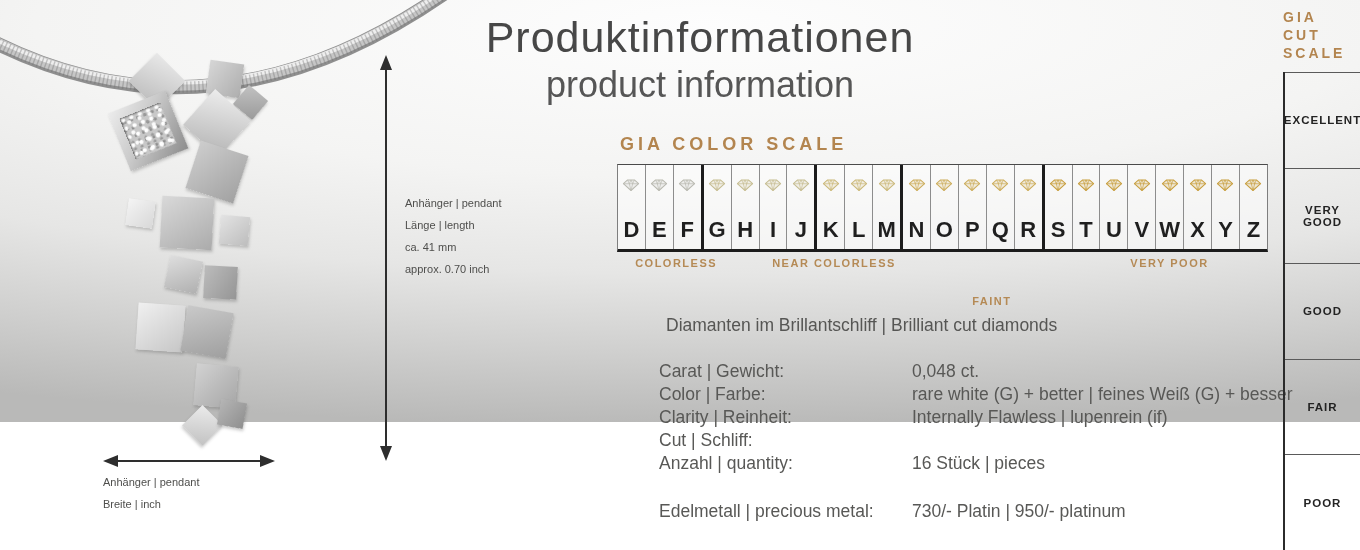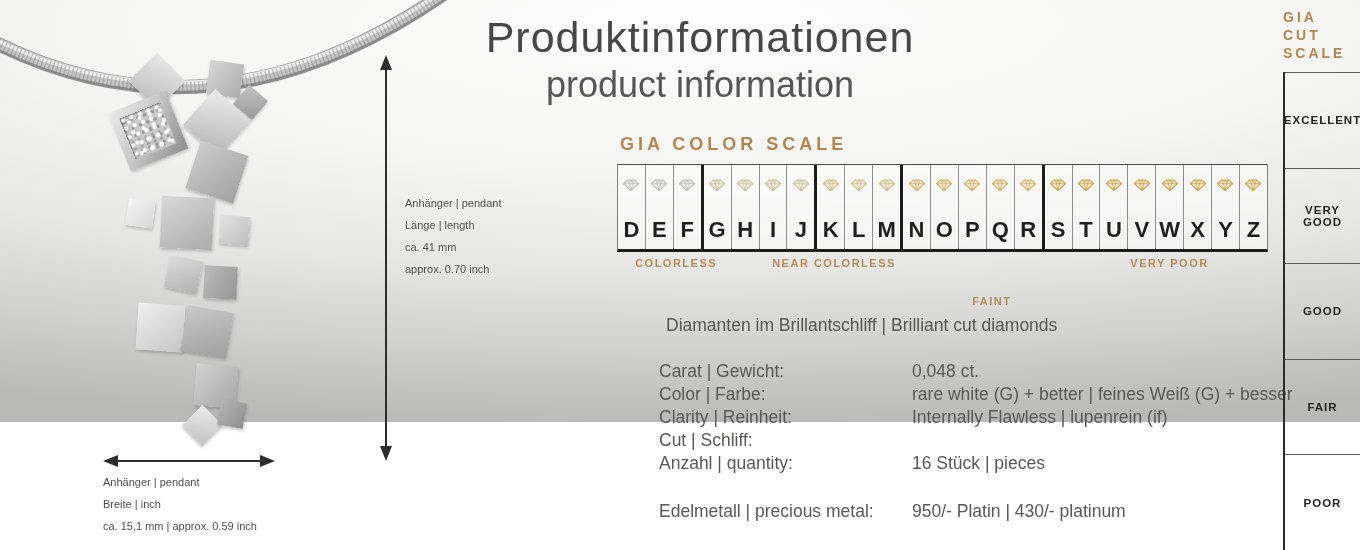--- a/index.html
+++ b/index.html
@@ -114,21 +114,20 @@
   <div class="meas meas-length">
     <div>Anhänger | pendant</div>
     <div>Länge | length</div>
     <div>ca. 41 mm</div>
     <div>approx. 0.70 inch</div>
   </div>
 
   <div class="meas meas-width">
     <div>Anhänger | pendant</div>
     <div>Breite | inch</div>
-    <div>ca. 15,1 mm | approx. 0.59 inch</div>
   </div>
 
   <div class="cs-title">GIA COLOR SCALE</div>
   <div class="cs-band">
       <div class="cs-cell">
         <svg width="22" height="16" viewBox="0 0 26 18">
           <path d="M4,7.5 L9,3 L17,3 L22,7.5 L13,15.5 Z" fill="#b9b9b0" fill-opacity="0.18" stroke="#b9b9b0" stroke-width="1.2" stroke-linejoin="round"></path>
           <path d="M4,7.5 H22 M9,3 L11,7.5 L13,3 L15,7.5 L17,3 M11,7.5 L13,15.5 M15,7.5 L13,15.5" fill="none" stroke="#b9b9b0" stroke-width="0.8"></path>
         </svg>
         <span class="cs-letter">D</span>
@@ -311,21 +310,21 @@
       </div>
       <div class="spec-row">
         <div class="spec-label">Cut | Schliff:</div>
       </div>
       <div class="spec-row">
         <div class="spec-label">Anzahl | quantity:</div>
         <div class="spec-value">16 Stück | pieces</div>
       </div>
       <div class="spec-row metal">
         <div class="spec-label">Edelmetall | precious metal:</div>
-        <div class="spec-value">950/- Platin | 430/- platinum</div>
+        <div class="spec-value">730/- Platin | 950/- platinum</div>
       </div>
     </div>
 
   <div class="cut-title">
     <div>GIA</div>
     <div>CUT</div>
     <div>SCALE</div>
   </div>
   <div class="cut-band">
       <div class="cut-row">EXCELLENT</div>

